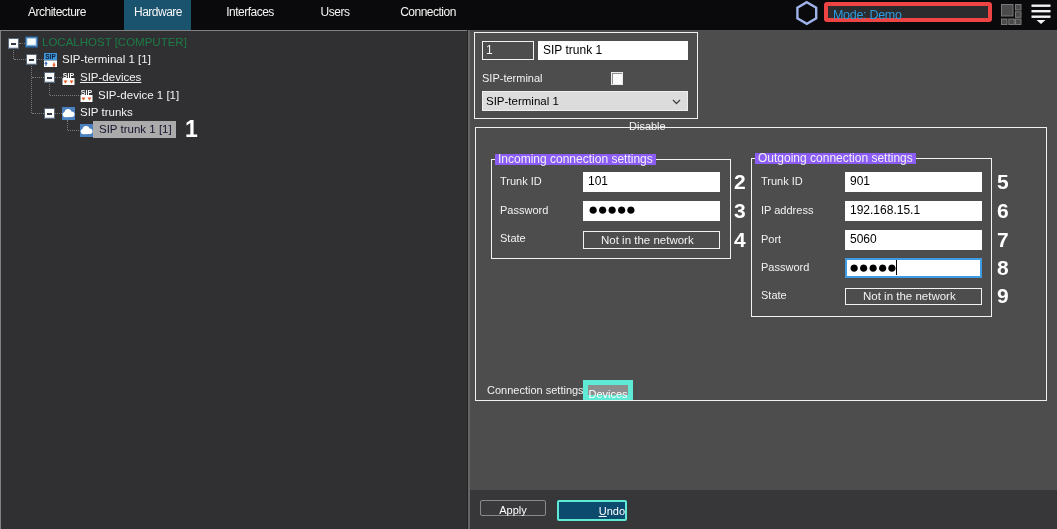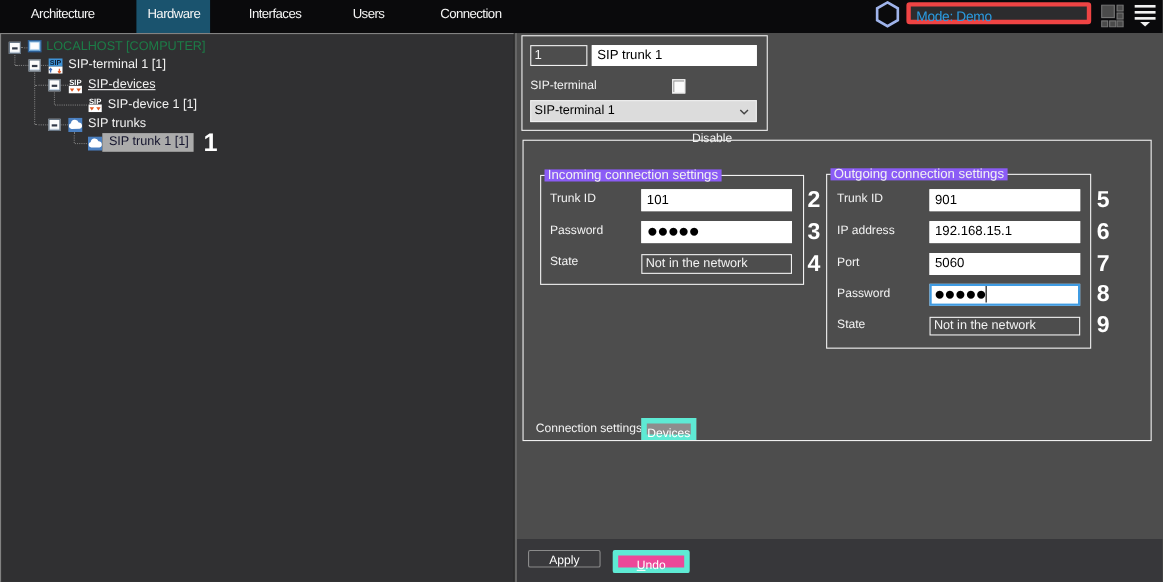--- a/index.html
+++ b/index.html
@@ -5,21 +5,21 @@
 html,body{margin:0;padding:0;}
 body{width:1057px;height:529px;position:relative;overflow:hidden;
   font-family:"Liberation Sans",sans-serif;background:#4d4d4d;}
 .abs{position:absolute;box-sizing:border-box;}
 .t11{font-size:11px;color:#f2f2f2;white-space:nowrap;}
 .tr{font-size:11.5px;}
 .num{font-weight:bold;font-size:21px;color:#fff;line-height:22px;}
 .inp{background:#fff;color:#000;font-size:12px;line-height:17px;padding-left:4px;
   border:1px solid #fff;white-space:nowrap;overflow:hidden;}
 .ro{background:transparent;color:#f2f2f2;font-size:11.5px;line-height:15px;
-  padding-left:3px;border:1px solid #f2f2f2;white-space:nowrap;}
+  padding-left:17px;border:1px solid #f2f2f2;white-space:nowrap;}
 .grp{border:1px solid #f2f2f2;}
 .grpt{font-size:12px;color:#f2f2f2;background:#8b5cf6;padding:0 3px;line-height:11px;}
 .dotv{border-left:1px dotted #7a7a7a;}
 .doth{border-top:1px dotted #7a7a7a;}
 .ebox{width:11px;height:11px;background:#fbfbfb;border:1px solid #5a6a7a;box-shadow:inset 0 -1px 0 #c5d5e5;}
 .ebox div{position:absolute;left:2px;top:4px;width:5px;height:1.5px;background:#333a48;}
 </style>
 </head>
 <body>
 
@@ -172,13 +172,13 @@
 <div class="abs num" style="left:997px;top:171px;">5</div>
 <div class="abs num" style="left:997px;top:200px;">6</div>
 <div class="abs num" style="left:997px;top:229px;">7</div>
 <div class="abs num" style="left:997px;top:257px;">8</div>
 <div class="abs num" style="left:997px;top:285px;">9</div>
 
 <div class="abs t11" style="left:487px;top:384px;">Connection settings</div>
 <div class="abs" style="left:583px;top:380px;width:50px;height:20px;background:#8d8d8d;border:5px solid #5eead4;box-sizing:border-box;color:#fff;font-size:11px;line-height:19px;text-align:center;">Devices</div>
 
 <div class="abs" style="left:480px;top:500px;width:66px;height:16px;background:#3a3a3d;border:1px solid #8a8a8a;border-radius:2px;box-sizing:border-box;color:#fff;font-size:11px;line-height:19px;text-align:center;">Apply</div>
-<div class="abs" style="left:557px;top:500px;width:70px;height:21px;background:#ec4899;border:5px solid #5eead4;border-radius:2px;box-sizing:border-box;color:#fff;font-size:11px;line-height:19px;text-align:center;"><u>U</u>ndo</div>
+<div class="abs" style="left:557px;top:500px;width:70px;height:21px;background:#0c4a6e;border:2px solid #5eead4;border-radius:2px;box-sizing:border-box;color:#fff;font-size:11px;line-height:19px;text-align:right;"><u>U</u>ndo</div>
 
 </body></html>

